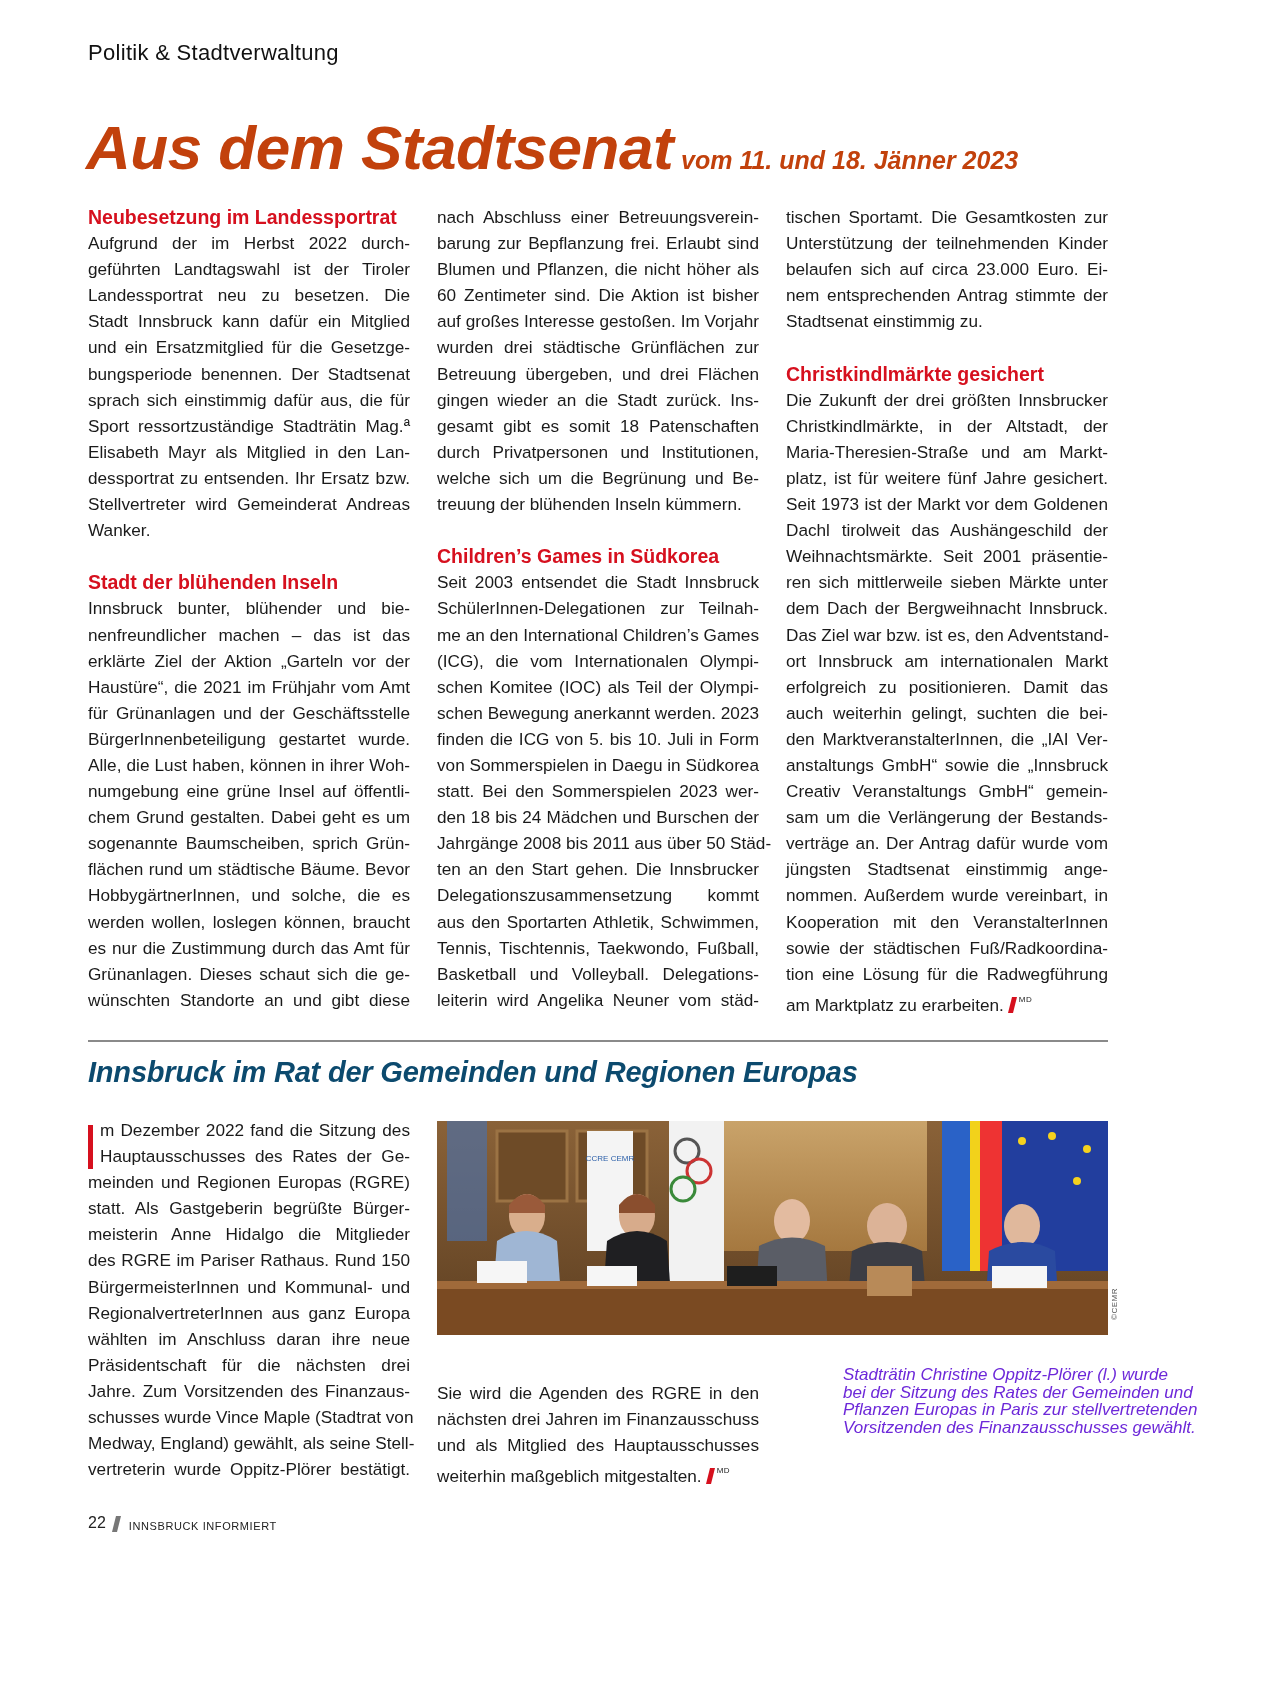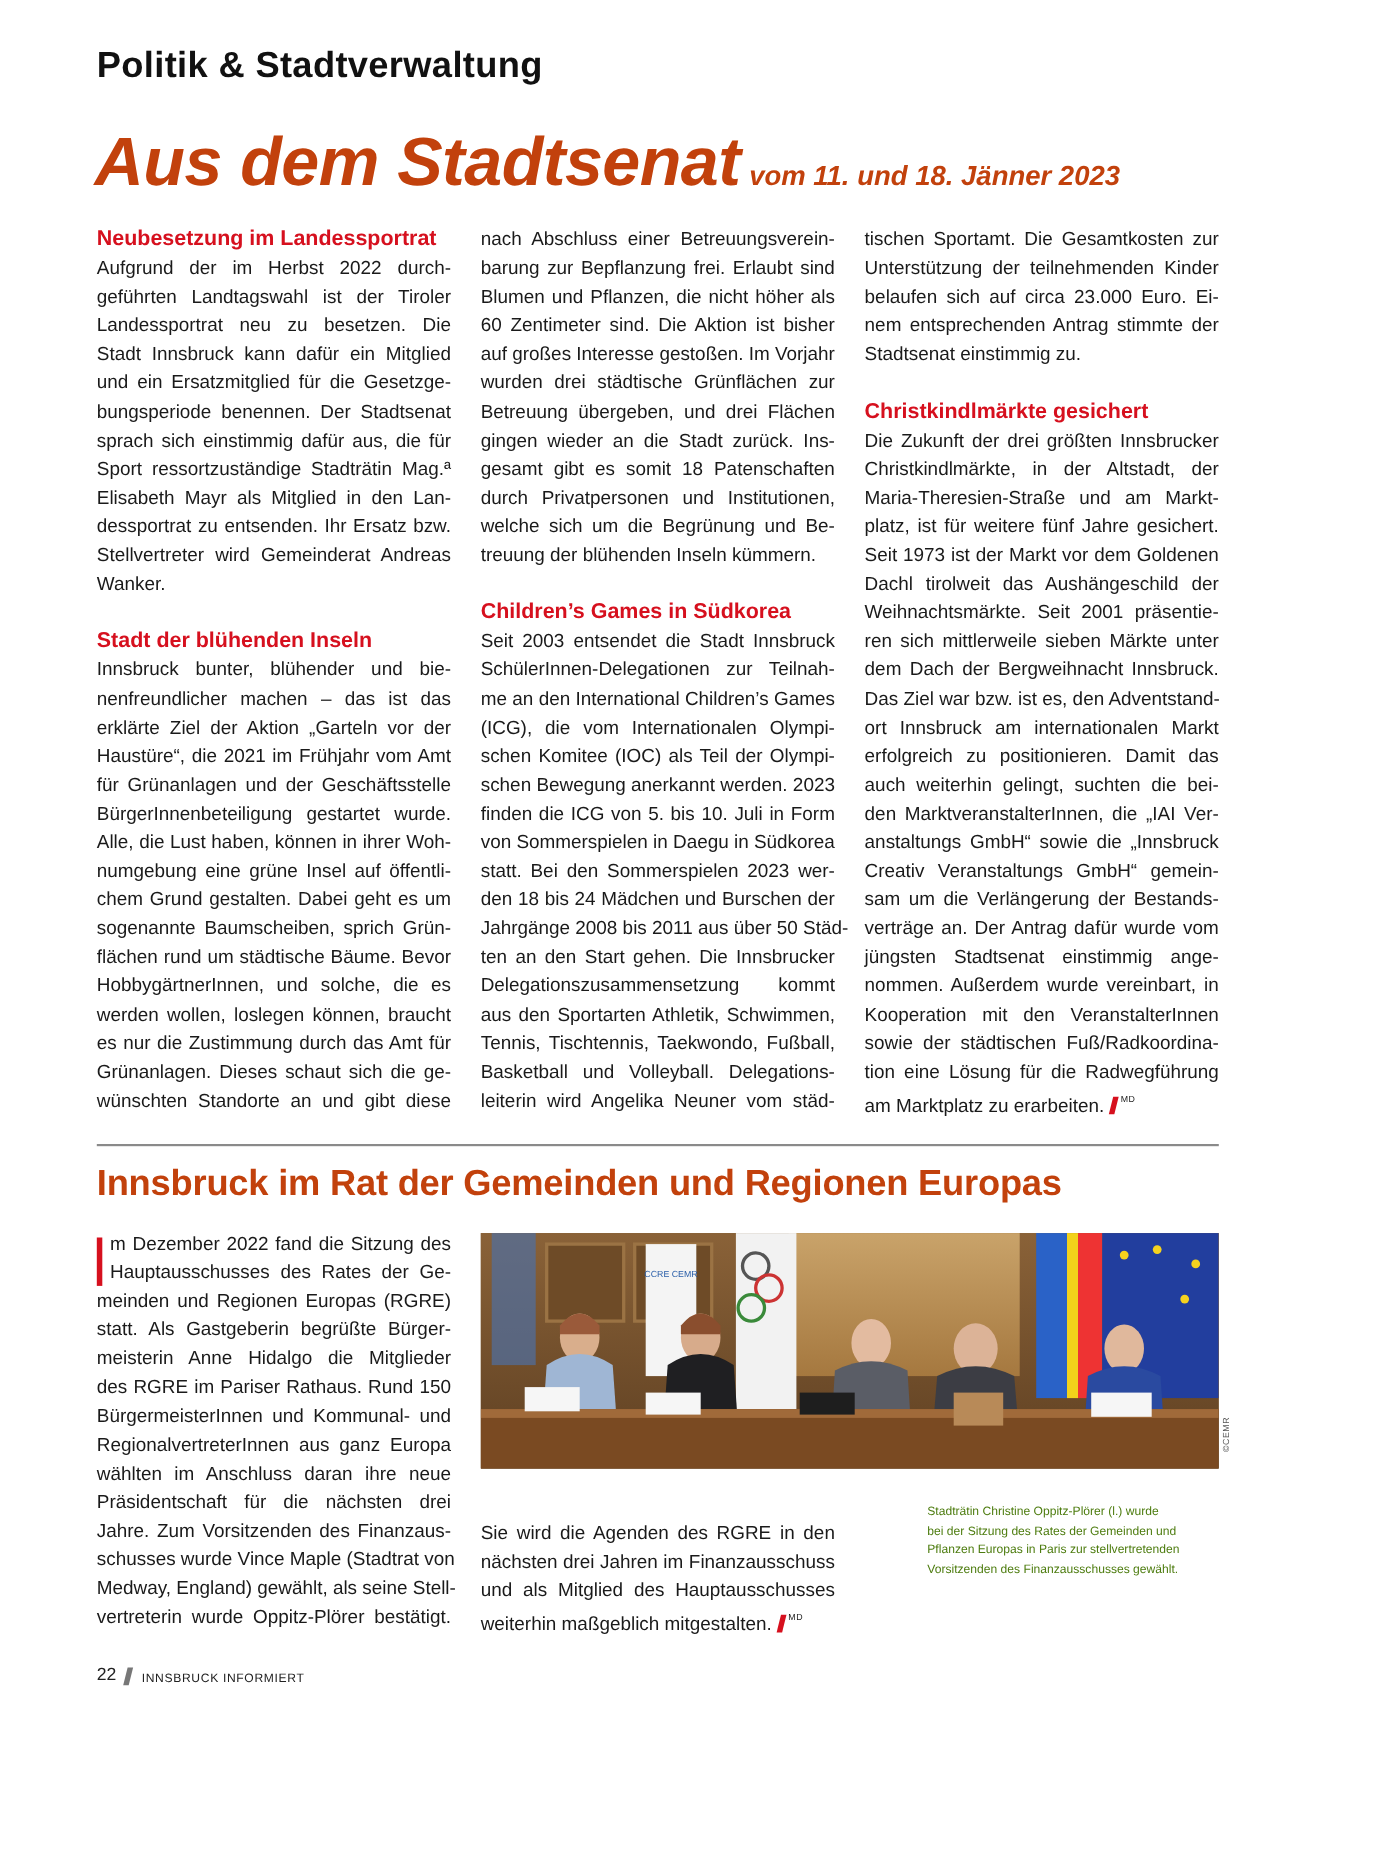--- a/index.html
+++ b/index.html
@@ -1,41 +1,41 @@
 <!DOCTYPE html>
 <html><head>
 <meta charset="utf-8">
 <style>
   html, body { margin: 0; padding: 0; background: #ffffff; }
   body { width: 1270px; height: 1689px; position: relative; overflow: hidden;
          font-family: "Liberation Sans", "DejaVu Sans", sans-serif; color: #1a1a1a; }
   .abs { position: absolute; }
-  .section-label { left: 88px; top: 40px; font-size: 33px; font-weight: bold; color: #111; letter-spacing: 0.3px; }
+  .section-label { left: 88px; top: 40px; font-size: 22px; font-weight: normal; color: #111; letter-spacing: 0.3px; }
   .title { left: 86px; top: 112px; color: #c2410c; font-style: italic; font-weight: bold; white-space: nowrap; }
   .title .main { font-size: 62px; letter-spacing: -0.5px; }
   .title .sub { font-size: 25px; margin-left: 8px; }
   .col { width: 322px; font-size: 17.2px; line-height: 26.1px; }
   .col .line { display: block; white-space: nowrap; text-align: justify; text-align-last: justify; height: 26.1px; }
   .col .line.last { text-align-last: left; }
   .col .head { display: block; color: #d6101e; font-weight: bold; font-size: 19.5px; height: 26.1px; white-space: nowrap; }
   .col .gap { display: block; height: 26.1px; }
   .c1 { left: 88px; top: 204px; }
   .c2 { left: 437px; top: 204px; }
   .c3 { left: 786px; top: 204px; }
   .end-mark { display: inline-block; width: 5px; height: 16px; background: #d6101e; transform: skewX(-14deg); margin-left: 6px; vertical-align: -2px; }
   .end-sig { font-size: 8px; vertical-align: 9px; margin-left: 4px; letter-spacing: 0.5px; }
   .rule { left: 88px; top: 1040px; width: 1020px; height: 2px; background: #8a8a8a; }
-  .headline2 { left: 88px; top: 1056px; font-size: 33px; font-weight: bold; color: #c2410c; white-space: nowrap; letter-spacing: -0.2px; }
+  .headline2 { left: 88px; top: 1056px; font-size: 29px; font-weight: bold; color: #0c4a6e; white-space: nowrap; letter-spacing: -0.2px; font-style: italic; }
   .c4 { left: 88px; top: 1117px; }
   .dropcap-bar { display: inline-block; width: 5px; height: 44px; background: #d6101e; position: absolute; left: 0; top: 8px; }
   .indent { padding-left: 12px; box-sizing: border-box; }
   .photo { left: 437px; top: 1121px; width: 671px; height: 214px; overflow: hidden; background: #7a5a34; }
   .credit { left: 1110px; top: 1320px; font-size: 8px; color: #555; transform: rotate(-90deg); transform-origin: left top; white-space: nowrap; letter-spacing: 0.5px; }
   .c5 { left: 437px; top: 1380px; }
-  .caption { left: 843px; top: 1366px; width: 270px; font-size: 11px; line-height: 17.6px; color: #4d7c0f; }
+  .caption { left: 843px; top: 1366px; width: 270px; font-size: 17px; line-height: 17.6px; font-style: italic; color: #6d28d9; }
   .caption .cl { display: block; white-space: nowrap; }
   .footer { left: 88px; top: 1514px; font-size: 16px; color: #222; display: flex; align-items: flex-end; }
   .footer .bar { display: inline-block; width: 5px; height: 16px; background: #777; transform: skewX(-14deg); margin: 0 10px 0 8px; }
   .footer .pub { font-size: 11px; letter-spacing: 0.6px; }
 </style>
 </head>
 <body>
 
 <div class="abs section-label">Politik &amp; Stadtverwaltung</div>
 <div class="abs title">

